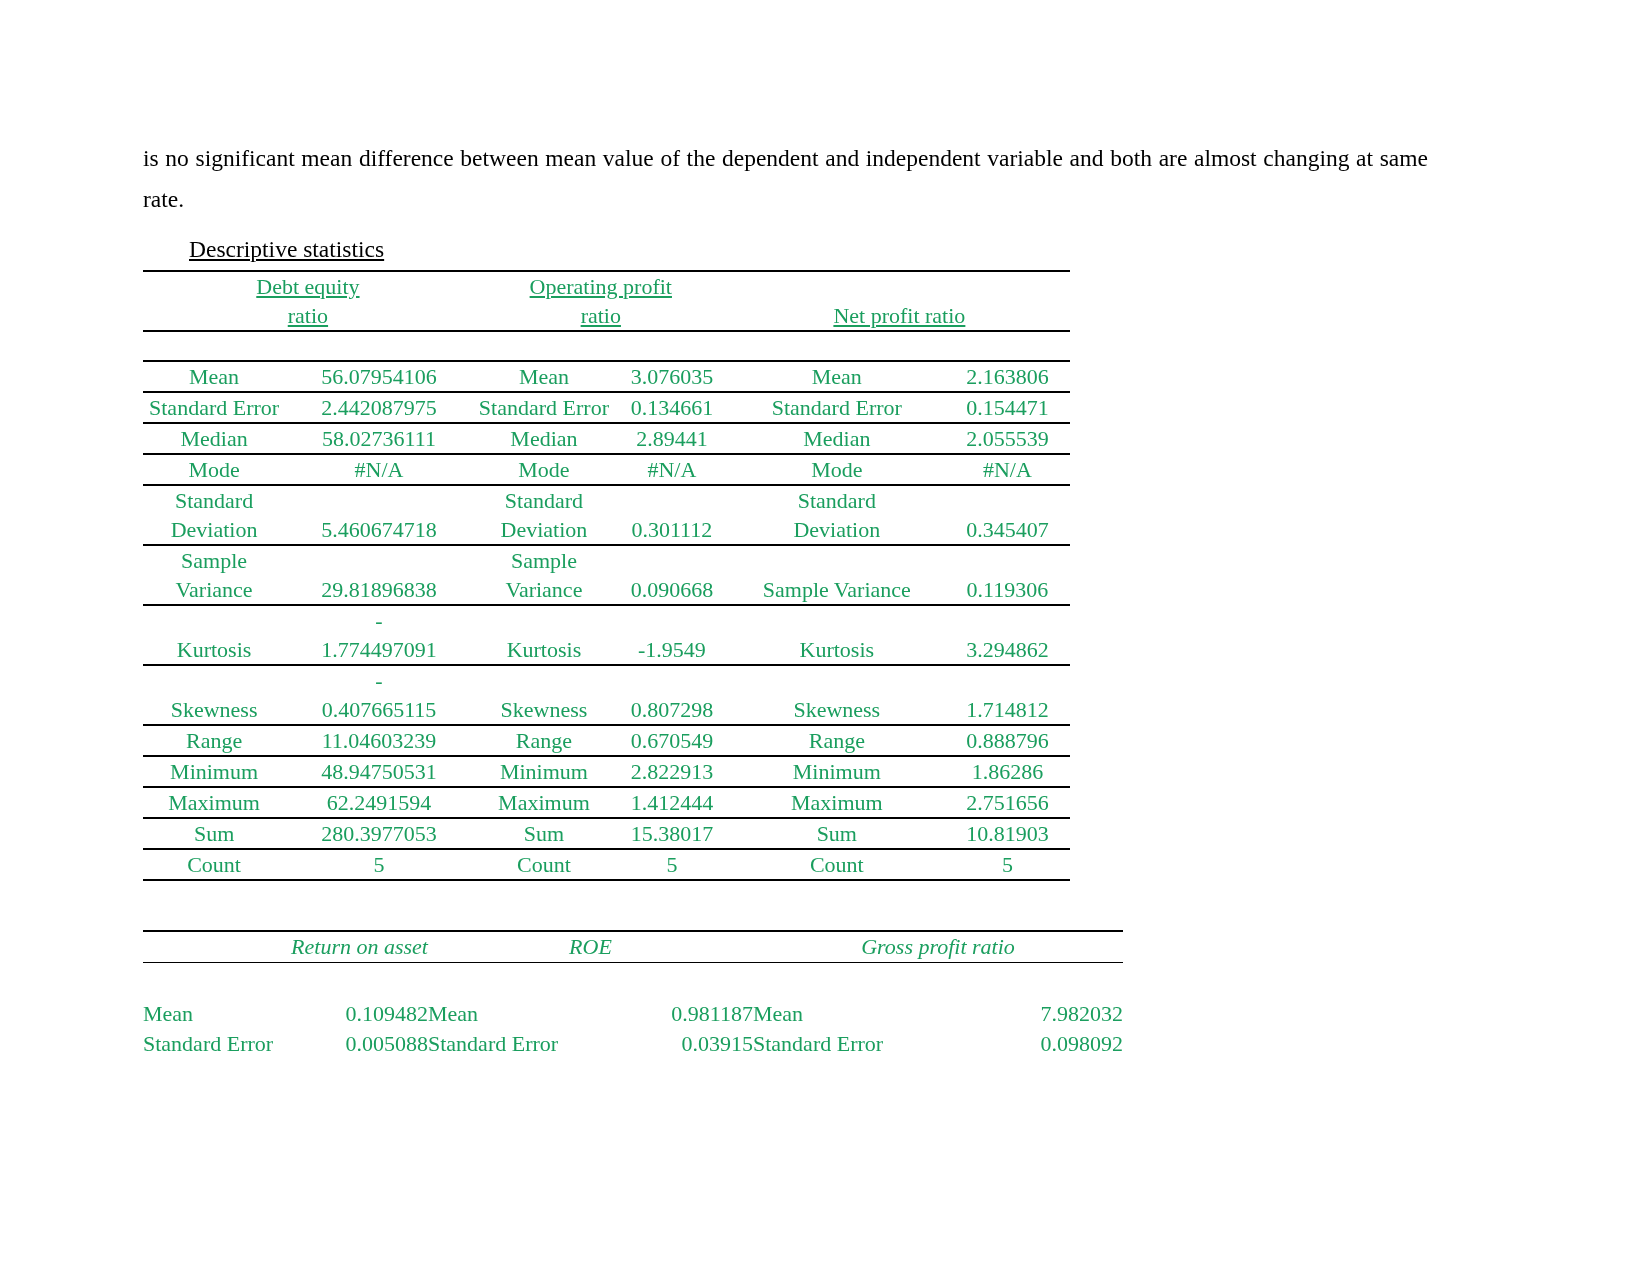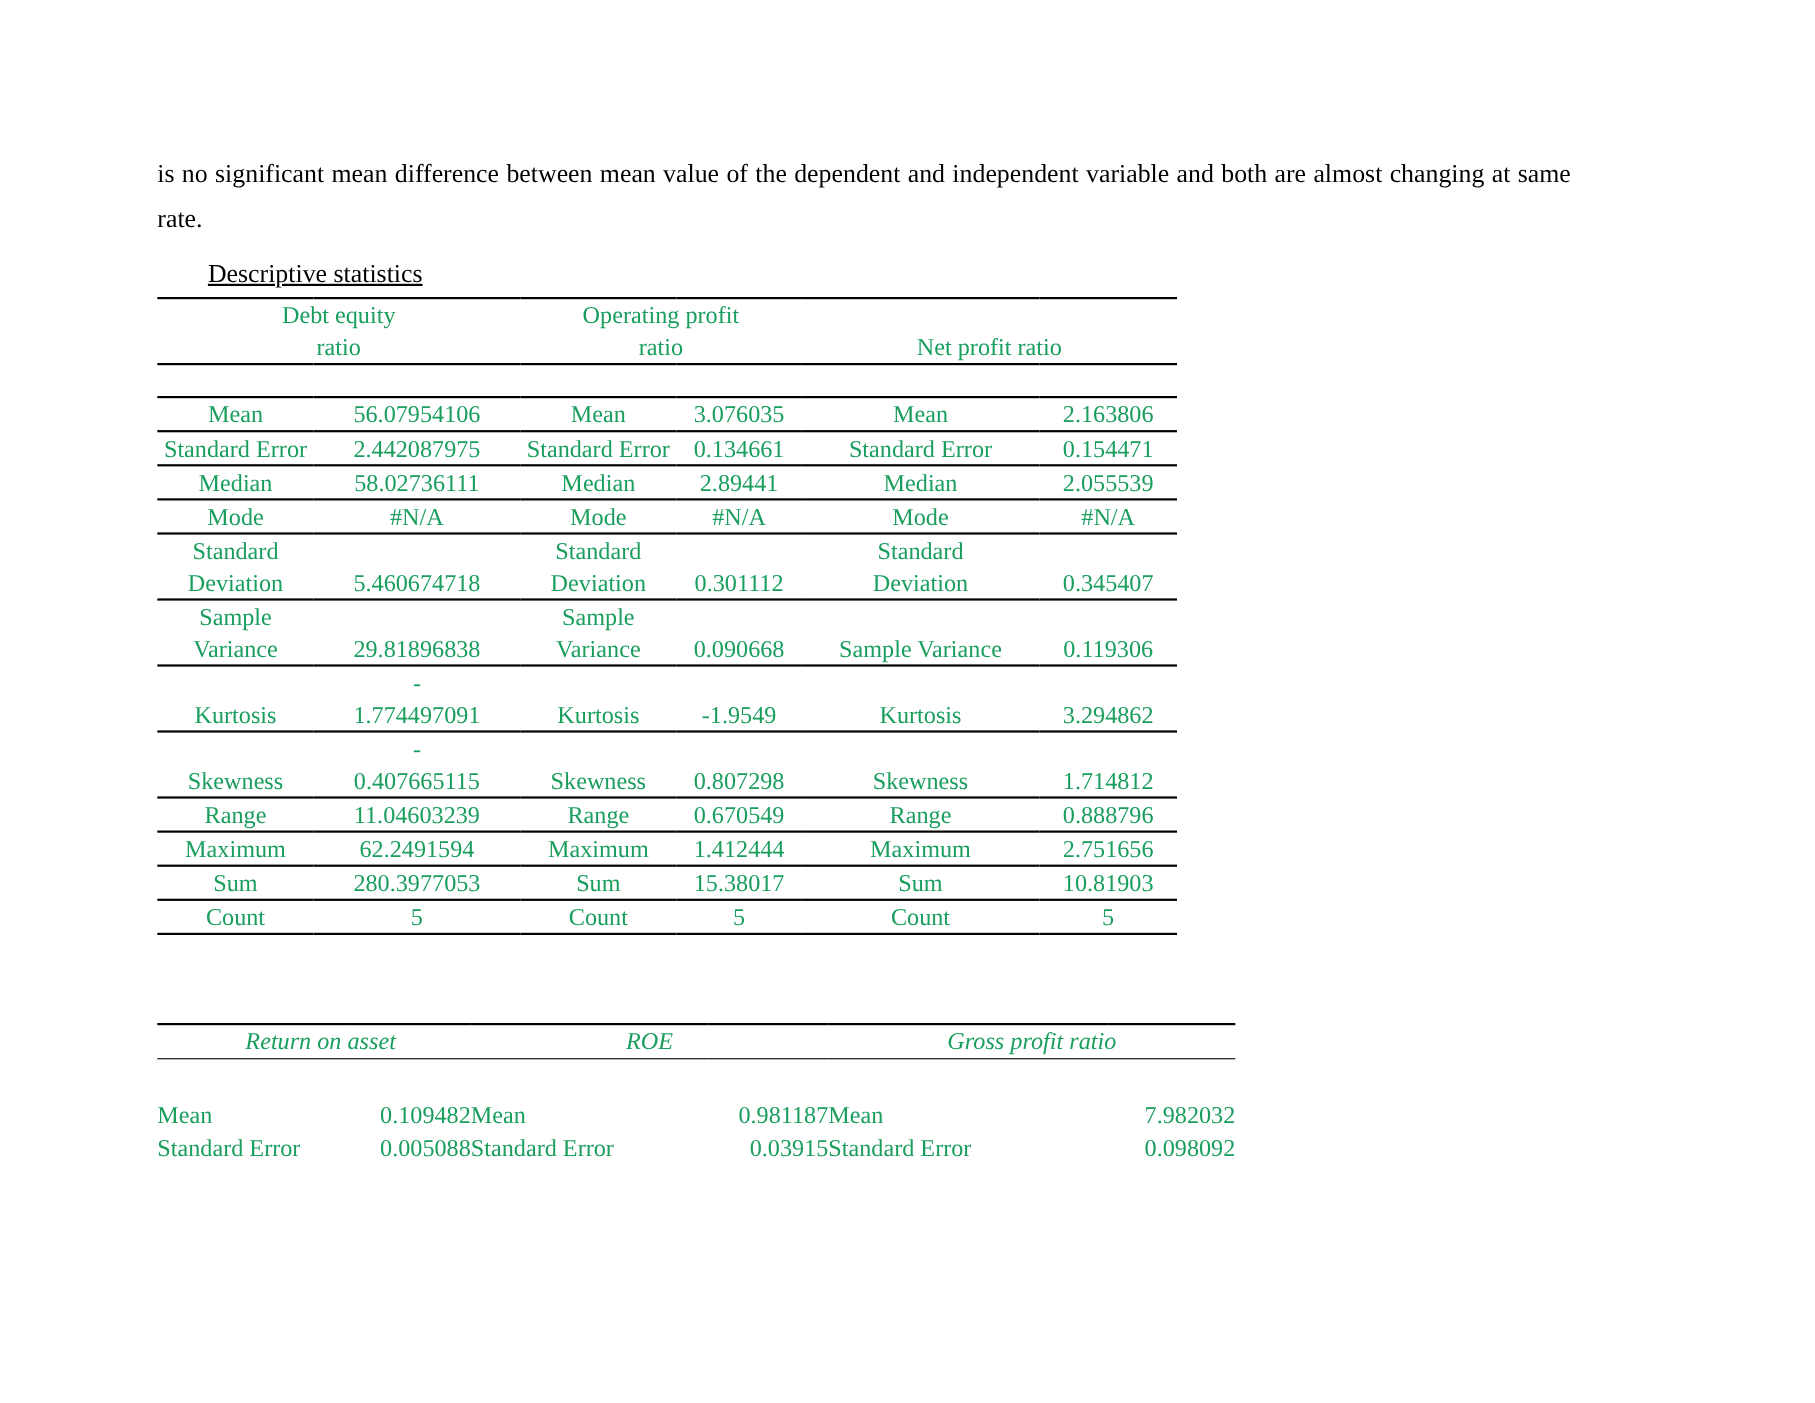--- a/index.html
+++ b/index.html
@@ -72,20 +72,21 @@
   .col-val   { width: 165px; }
   .col-label2 { width: 125px; }
   .col-val2   { width: 100px; }
   .col-label3 { width: 190px; }
   .col-val3   { width: 110px; }
 
   .hdr-cell {
     line-height: 30px;
     padding-top: 5px;
     padding-bottom: 4px;
+    text-decoration: underline;
   }
   .spacer-row td { height: 28px; }
   .tall-row td { height: 58px; }
   .neg-stack {
     display: block;
     line-height: 29px;
   }
 
   
   .ratio-table {
@@ -103,21 +104,21 @@
     color: #1a9e5e;
     vertical-align: bottom;
   }
   .ratio-table tr.rule-top > td { border-top: 2.5px solid #000; }
   .ratio-table tr.rule-bot > td { border-bottom: 1.8px solid #000; }
   .r-hdr {
     font-style: italic;
     padding-top: 6px;
     padding-bottom: 3px;
   }
-  .r-hdr.c1 { padding-left: 12px; text-align: center; }
+  .r-hdr.c1 { padding-left: 12px; text-align: right; }
   .r-hdr.c2 { text-align: center; }
   .r-hdr.c3 { text-align: center; }
   .rc-label { text-align: left; }
   .rc-val   { text-align: right; padding-right: 6px; }
   .gap-row td { height: 36px; }
   .rcol-1 { width: 175px; }
   .rcol-2 { width: 110px; }
   .rcol-3 { width: 215px; }
   .rcol-4 { width: 110px; }
   .rcol-5 { width: 255px; }
@@ -268,20 +269,28 @@
 
       <tr class="rule-bot">
         <td>Range</td>
         <td>11.04603239</td>
         <td>Range</td>
         <td>0.670549</td>
         <td>Range</td>
         <td>0.888796</td>
       </tr>
 
+      <tr class="rule-bot">
+        <td>Minimum</td>
+        <td>48.94750531</td>
+        <td>Minimum</td>
+        <td>2.822913</td>
+        <td>Minimum</td>
+        <td>1.86286</td>
+      </tr>
 
       <tr class="rule-bot">
         <td>Maximum</td>
         <td>62.2491594</td>
         <td>Maximum</td>
         <td>1.412444</td>
         <td>Maximum</td>
         <td>2.751656</td>
       </tr>
 

